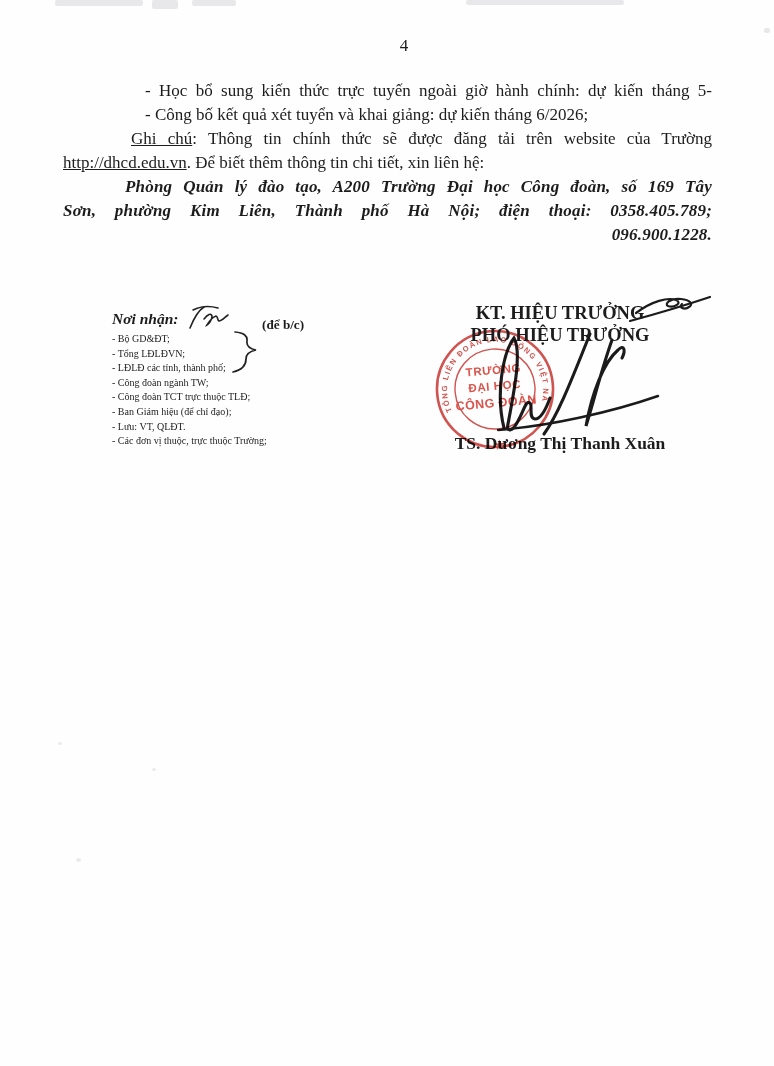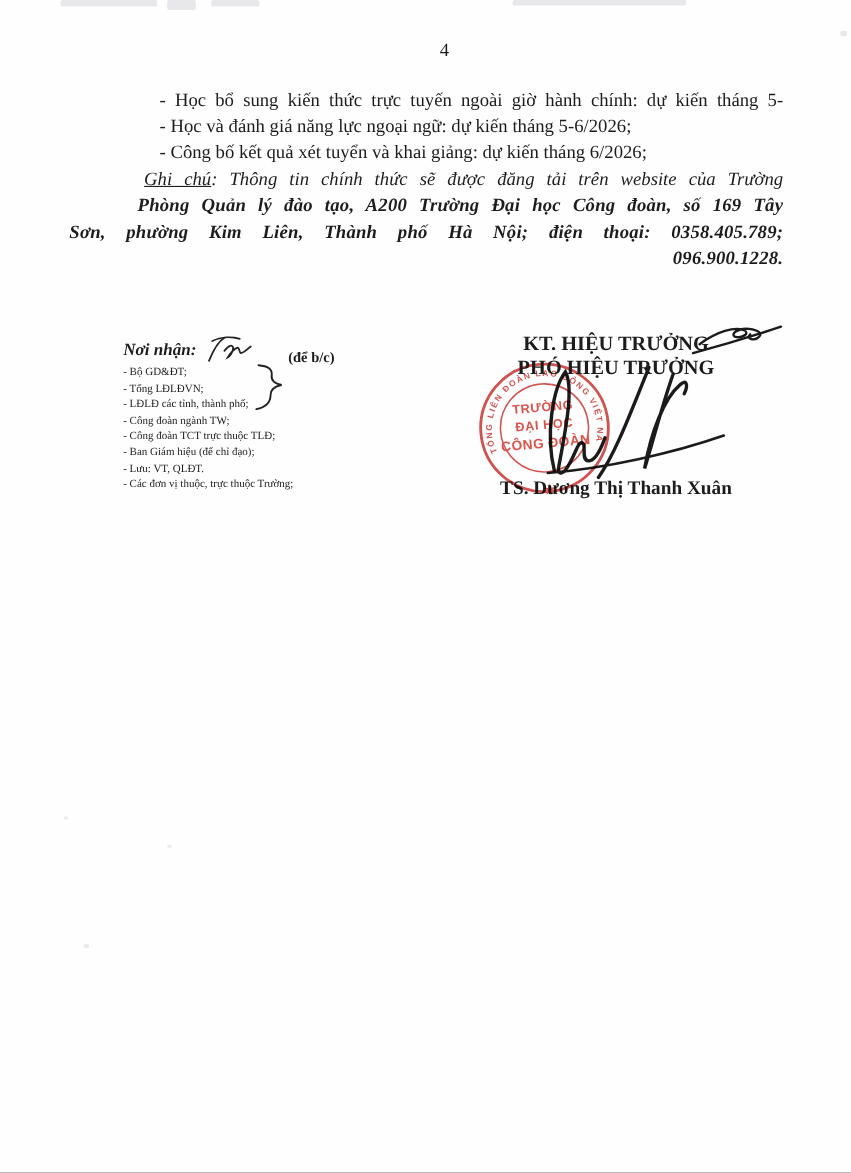--- a/index.html
+++ b/index.html
@@ -19,21 +19,21 @@
 
   .body-text{position:absolute;left:63px;top:79px;width:649px;}
   .line{
     font-size:17px;line-height:24px;white-space:nowrap;
     text-align:left;
   }
   .just{text-align:justify;text-align-last:justify;}
   .ind82{padding-left:82px;}
   .ind68{padding-left:68px;}
   .ind62{padding-left:62px;}
-  .it{font-style:italic;}
+  .it{}
   .bi{font-style:italic;font-weight:bold;letter-spacing:.2px;text-align:right;}
   .ul{text-decoration:underline;}
 
   .recip{position:absolute;left:112px;top:309px;width:270px;}
   .recip-label{font-weight:bold;font-style:italic;font-size:15.5px;line-height:20px;text-align:center;}
   .recip-item{font-size:10px;line-height:14.6px;white-space:nowrap;}
   .thu-mark{position:absolute;left:72px;top:-6px;}
 
   .brace-svg{position:absolute;left:228px;top:330px;}
   .brace-note{position:absolute;left:262px;top:317px;font-size:13.2px;white-space:nowrap;font-weight:bold;}
@@ -64,23 +64,23 @@
   <div class="artifact" style="left:466px;top:0;width:158px;height:5px;"></div>
   <div class="artifact" style="left:764px;top:28px;width:6px;height:5px;"></div>
   <div class="speck" style="left:76px;top:858px;width:5px;height:4px;"></div>
   <div class="speck" style="left:152px;top:768px;width:4px;height:3px;"></div>
   <div class="speck" style="left:58px;top:742px;width:4px;height:3px;"></div>
 
   <div class="pagenum">4</div>
 
   <div class="body-text">
     <div class="line just ind82">- Học bổ sung kiến thức trực tuyến ngoài giờ hành chính: dự kiến tháng 5-</div>
-    <div class="line ind82">- Học và đánh giá năng lực ngoại ngữ: dự kiến tháng 5-6/2026;</div>
     <div class="line ind82">- Công bố kết quả xét tuyển và khai giảng: dự kiến tháng 6/2026;</div>
     <div class="line it just ind68"><span class="ul">Ghi chú</span><span>: Thông tin chính thức sẽ được đăng tải trên website của Trường</span></div>
+    <div class="line it"><span class="ul">http://dhcd.edu.vn</span><span>. Để biết thêm thông tin chi tiết, xin liên hệ:</span></div>
     <div class="line bi just ind62">Phòng Quản lý đào tạo, A200 Trường Đại học Công đoàn, số 169 Tây</div>
     <div class="line bi just">Sơn, phường Kim Liên, Thành phố Hà Nội; điện thoại: 0358.405.789;</div>
     <div class="line bi">096.900.1228.</div>
   </div>
 
   <div class="recip">
     <div style="position:relative;">
       <span class="recip-label">Nơi nhận:</span>
       <svg class="thu-mark" width="46" height="30" viewBox="0 0 46 30">
         <g fill="none" stroke="#222" stroke-width="1.6" stroke-linecap="round">

